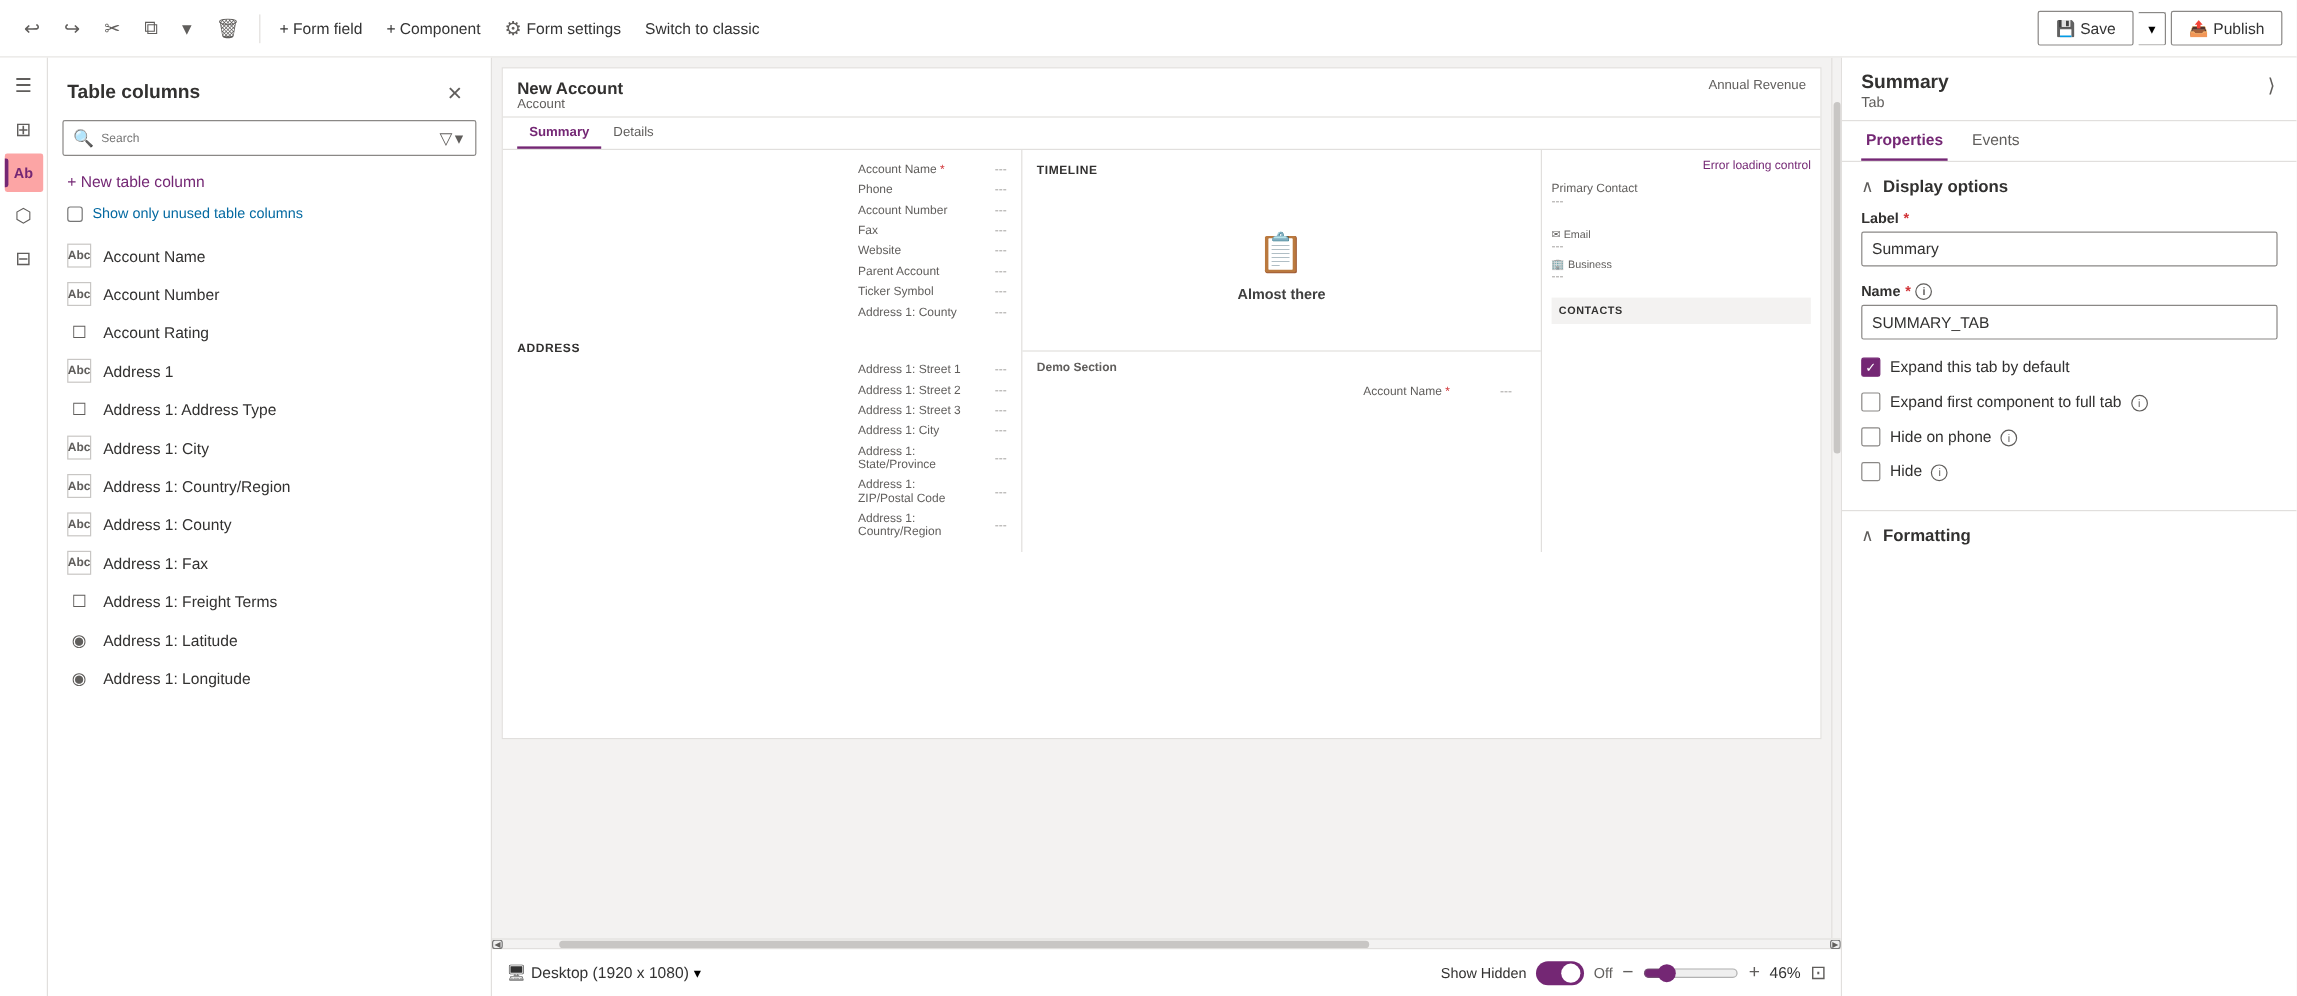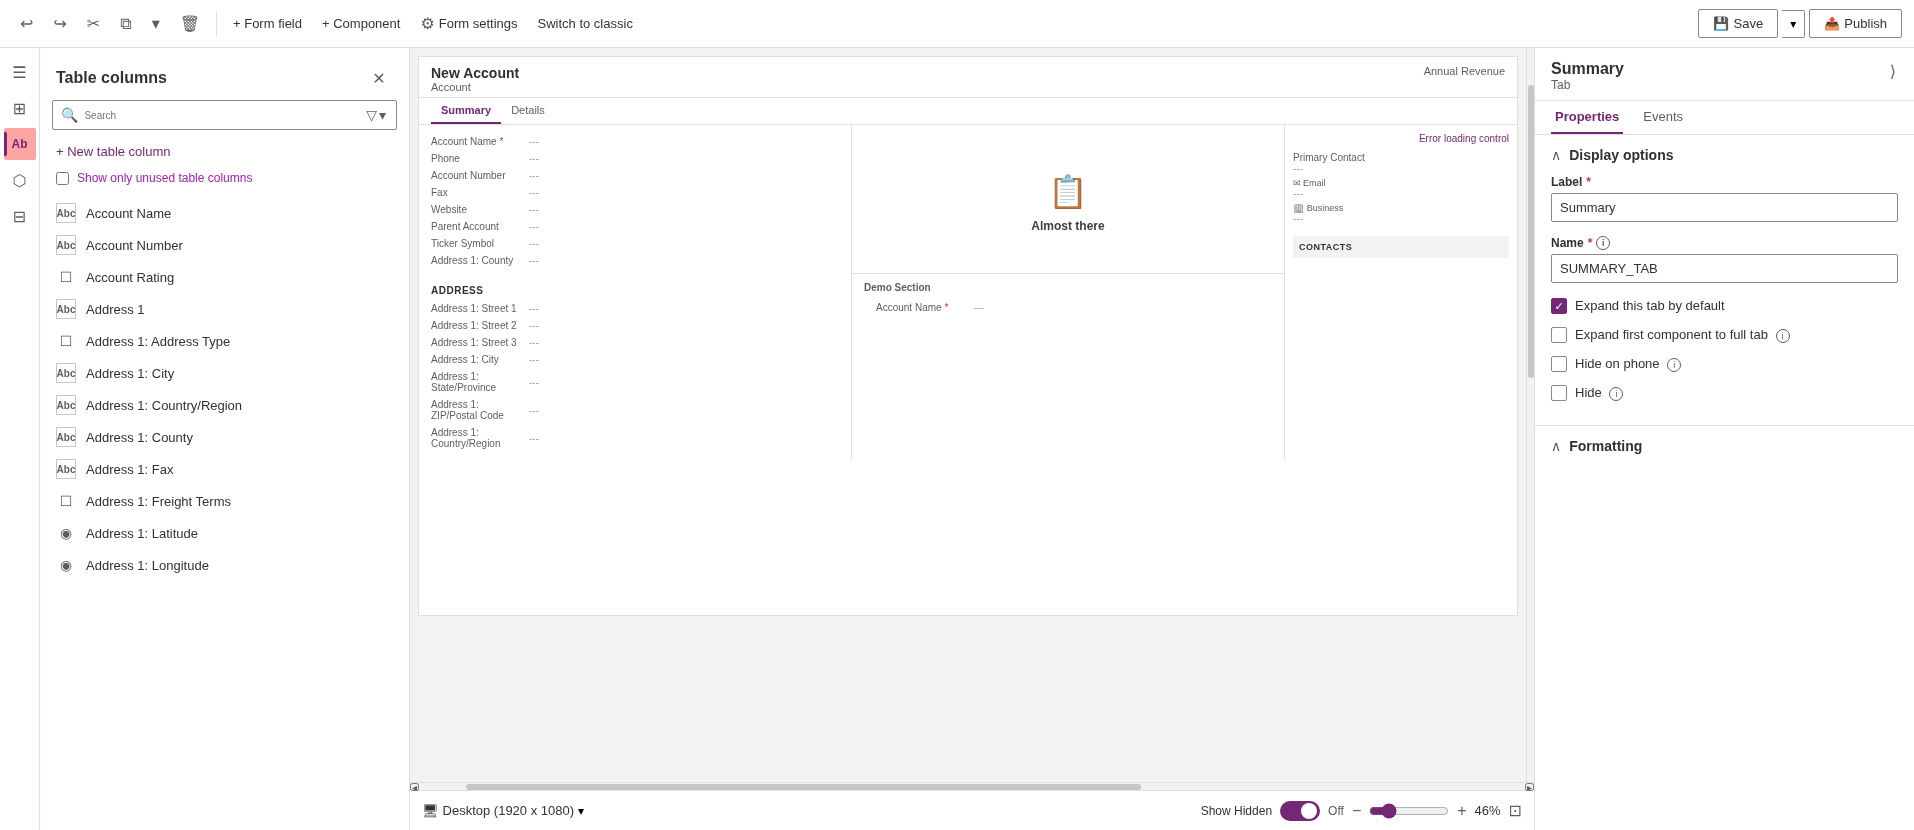--- a/index.html
+++ b/index.html
@@ -127,21 +127,21 @@
       padding: 6px 16px;
       border: none; background: transparent; cursor: pointer;
       color: #742774; font-size: 13px;
     }
 
     .checkbox-row {
       display: flex; align-items: center; gap: 8px;
       padding: 6px 16px 8px;
     }
     .checkbox-row input[type=checkbox] { cursor: pointer; }
-    .checkbox-row label { font-size: 12px; color: #a21caf; cursor: pointer; }
+    .checkbox-row label { font-size: 12px; color: #0369a1; cursor: pointer; }
 
     .columns-list {
       flex: 1;
       overflow-y: auto;
       padding: 4px 0;
     }
     .column-item {
       display: flex; align-items: center; gap: 10px;
       padding: 6px 16px;
       cursor: pointer;
@@ -222,21 +222,22 @@
       font-weight: 600;
       color: #323130;
       padding: 4px 12px;
       text-transform: uppercase;
       letter-spacing: 0.5px;
     }
     .form-field-row {
       display: flex;
       align-items: center;
       padding: 3px 12px;
-      gap: 8px;
+      gap: 24px;
+      justify-content: flex-end;
     }
     .field-label {
       font-size: 10px;
       color: #605e5c;
       width: 90px;
       flex-shrink: 0;
     }
     .field-required { color: #d13438; }
     .field-dots { color: #a19f9d; font-size: 10px; }
 
@@ -677,41 +678,42 @@
                   <span class="field-label">Address 1: ZIP/Postal Code</span>
                   <span class="field-dots">---</span>
                 </div>
                 <div class="form-field-row">
                   <span class="field-label">Address 1: Country/Region</span>
                   <span class="field-dots">---</span>
                 </div>
               </div>
 
               <div class="form-col" style="flex:2; border-right: 1px solid #e1dfdd;">
+                <div class="section-header">Timeline</div>
                 <div style="display:flex; flex-direction:column; align-items:center; justify-content:center; padding:40px 20px;">
                   <div style="font-size:32px; color:#742774;">📋</div>
                   <div style="font-size:12px; font-weight:600; color:#404040; margin-top:8px;">Almost there</div>
                 </div>
 
                 <div style="border-top:1px solid #e1dfdd; padding:8px 12px;">
                   <div style="font-size:10px; color:#605e5c; font-weight:600; margin-bottom:6px;">Demo Section</div>
                   <div class="form-field-row">
                     <span class="field-label">Account Name <span class="field-required">*</span></span>
                     <span class="field-dots">---</span>
                   </div>
                 </div>
 
               </div>
 
               <div class="form-col" style="flex:1; min-width:120px; padding:8px;">
                 <div style="text-align:right; font-size:10px; color:#742774; cursor:pointer;">Error loading control</div>
                 <div style="margin-top:8px;">
                   <div style="font-size:10px; color:#605e5c;">Primary Contact</div>
                   <div style="font-size:10px; color:#a19f9d;">---</div>
-                  <div style="font-size:9px; color:#605e5c; margin-top:4px;">
+                  <div style="font-size:9px; color:#605e5c; margin-top:16px;">
                     <span>✉ Email</span>
                   </div>
                   <div style="font-size:10px; color:#a19f9d;">---</div>
                   <div style="font-size:9px; color:#605e5c; margin-top:4px;">
                     <span>🏢 Business</span>
                   </div>
                   <div style="font-size:10px; color:#a19f9d;">---</div>
                 </div>
                 <div style="margin-top:12px; background:#f3f2f1; padding:6px;">
                   <div style="font-size:9px; font-weight:600; color:#323130; text-transform:uppercase; letter-spacing:0.5px;">CONTACTS</div>

